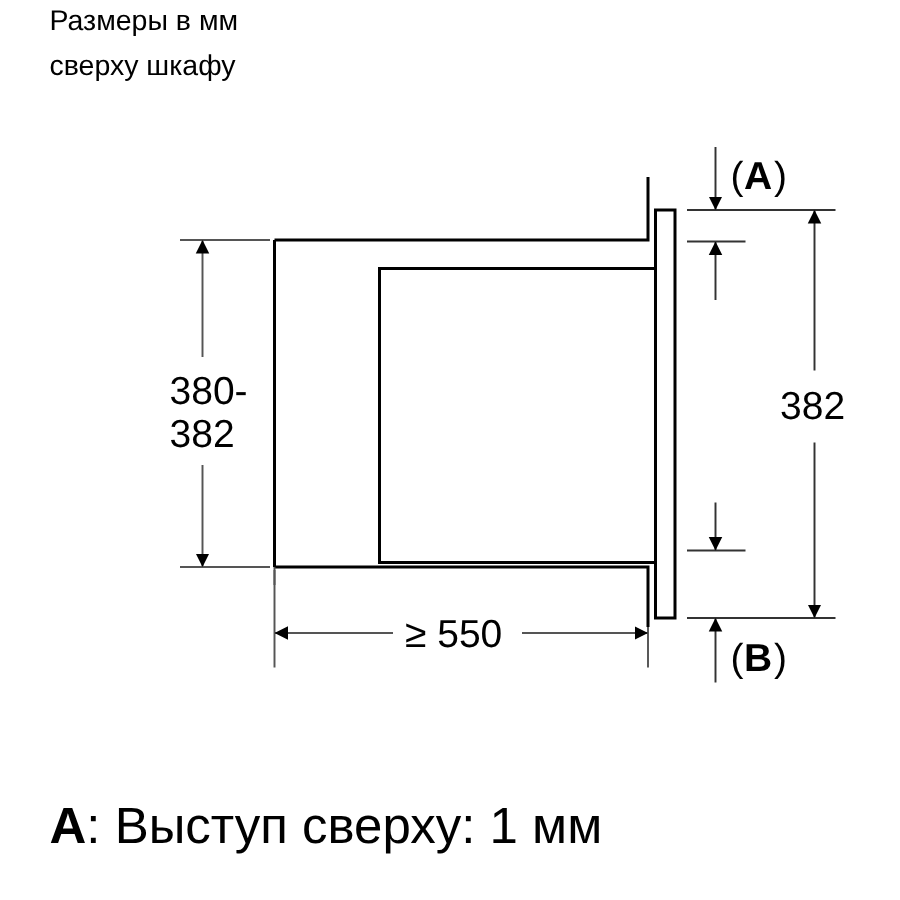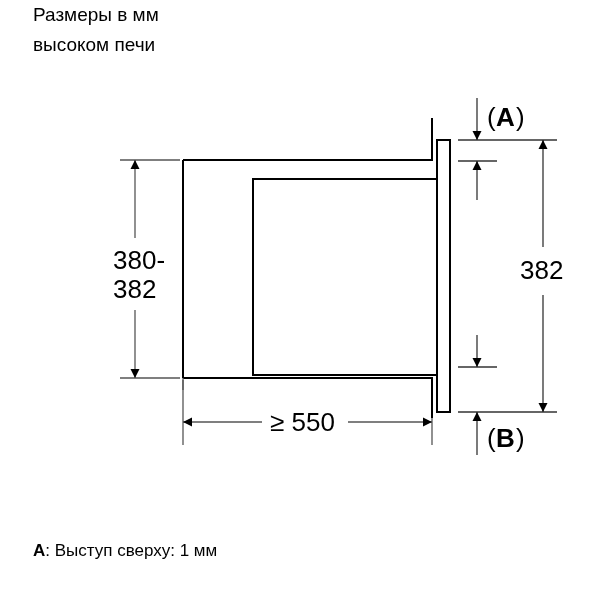--- a/index.html
+++ b/index.html
@@ -3,30 +3,30 @@
 <meta charset="utf-8">
 <style>
   html, body { margin: 0; padding: 0; background: #ffffff; }
   body { width: 600px; height: 600px; position: relative; overflow: hidden;
          font-family: "Liberation Sans", sans-serif; color: #000; }
   .title { position: absolute; left: 33px; top: 0px; font-size: 19px; line-height: 30px; }
   .title div { white-space: nowrap; }
   svg { position: absolute; left: 0; top: 0; }
   .dimtxt { font-family: "Liberation Sans", sans-serif; font-size: 26px; fill: #000; }
   .label-bold { font-family: "Liberation Sans", sans-serif; font-size: 26px; font-weight: bold; fill: #000; }
-  .legend { position: absolute; left: 33px; top: 536px; font-size: 17px; line-height: 30px; }
+  .legend { position: absolute; left: 33px; top: 536px; font-size: 34px; line-height: 30px; }
   .legend div { white-space: nowrap; }
   .legend b { font-weight: bold; }
 </style>
 </head>
 <body>
 
 <div class="title">
   <div>Размеры в мм</div>
-  <div>высоком печи</div>
+  <div>сверху шкафу</div>
 </div>
 
 <svg width="600" height="600" viewBox="0 0 600 600">
   <defs>
     <marker id="arr" viewBox="0 0 10 10" refX="10" refY="5" markerWidth="9" markerHeight="11" orient="auto-start-reverse" markerUnits="userSpaceOnUse">
       <path d="M0,0 L10,5 L0,10 z" fill="#000"></path>
     </marker>
   </defs>
 
   <g fill="none" stroke="#000" stroke-width="2">

